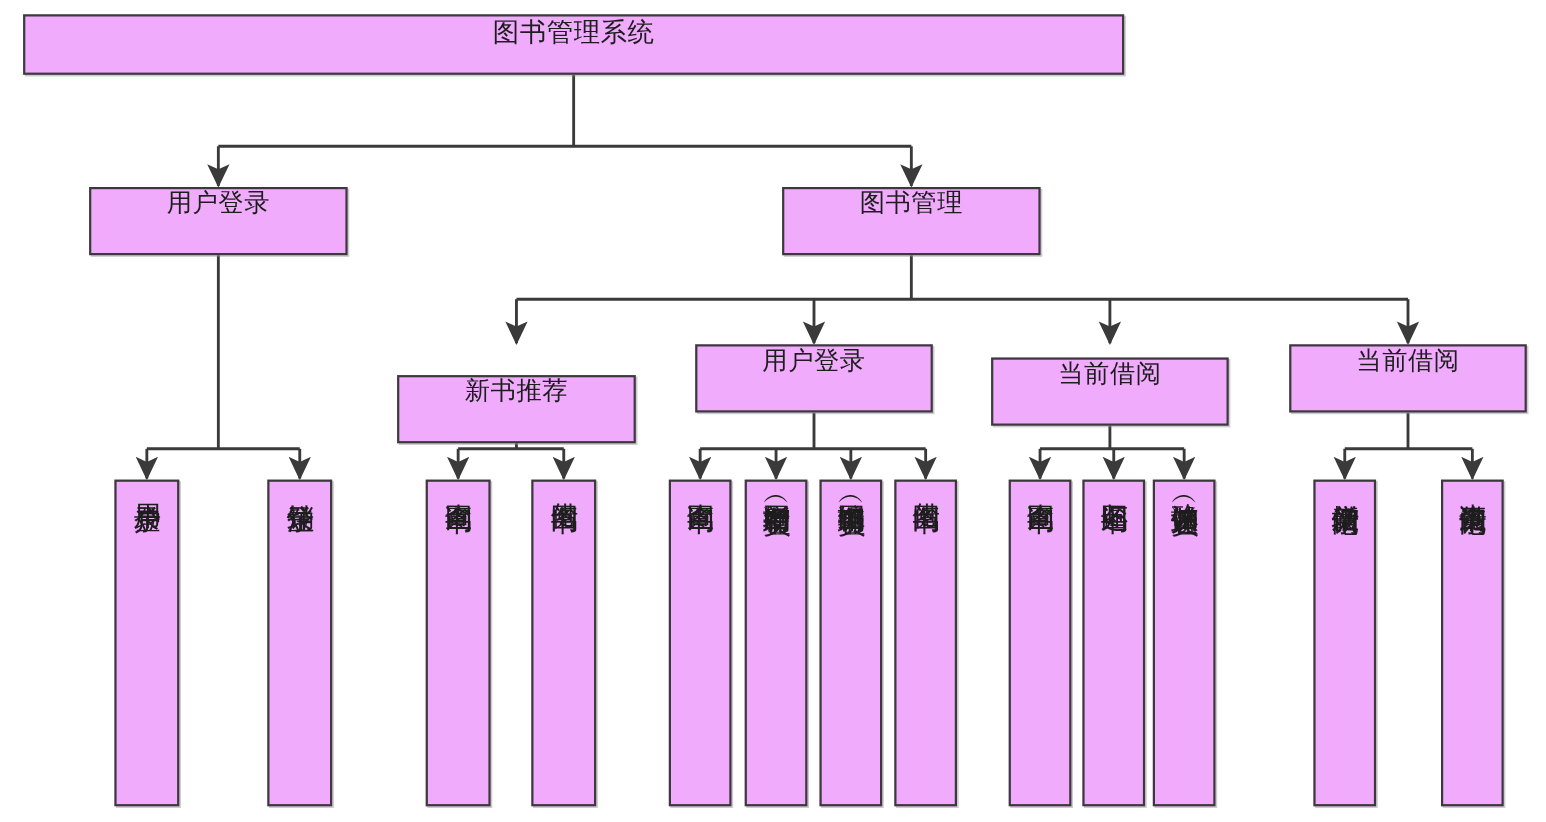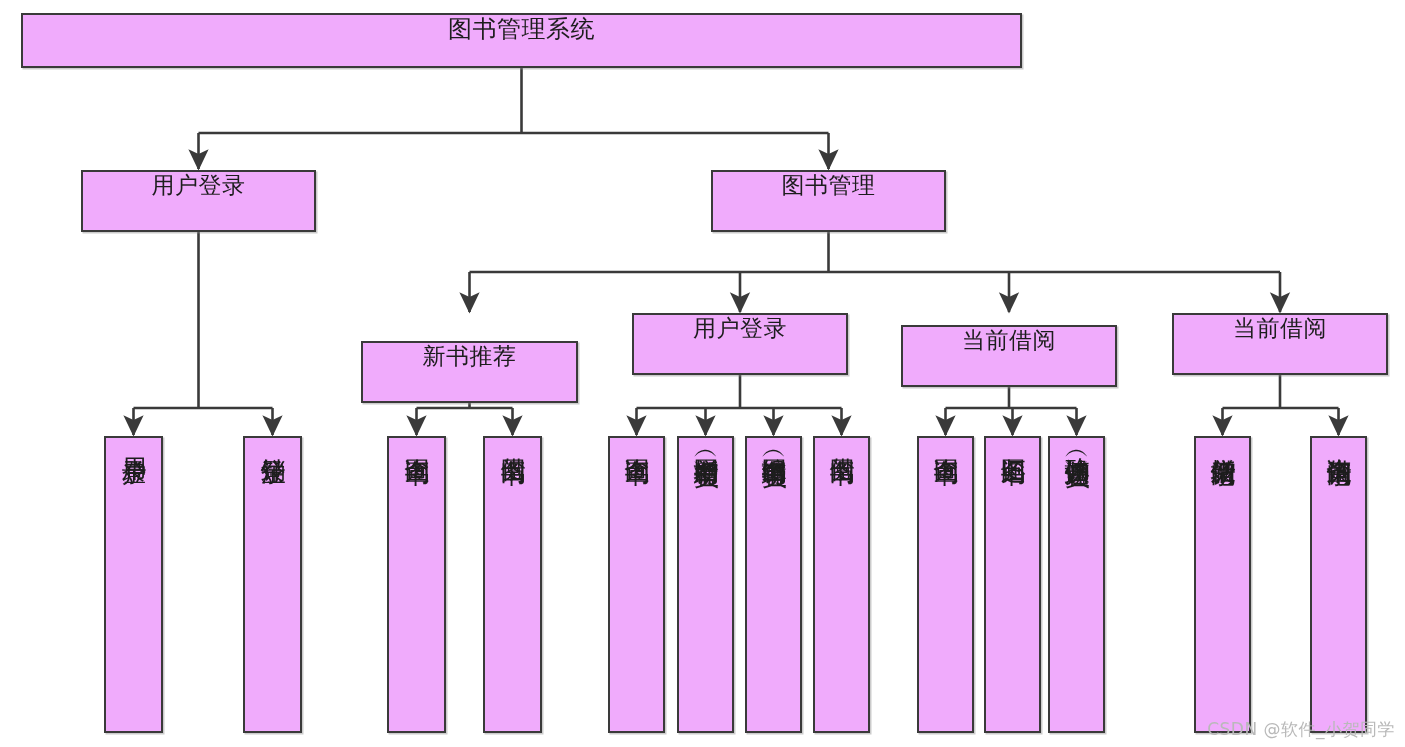--- a/index.html
+++ b/index.html
@@ -172,14 +172,13 @@
         <span class="node-label">确认归还（管理员）</span>
       </div>
       <div class="node leaf" style="left: 1194px; top: 436px; width: 57px; height: 297px;">
         <span class="node-label">新增借阅记录</span>
       </div>
       <div class="node leaf" style="left: 1310px; top: 436px; width: 57px; height: 297px;">
         <span class="node-label">查询借阅记录</span>
       </div>
     </div>
 
-  <div class="watermark">CSDN @软件_小贺同学</div>
 </div>
 
 </body></html>

